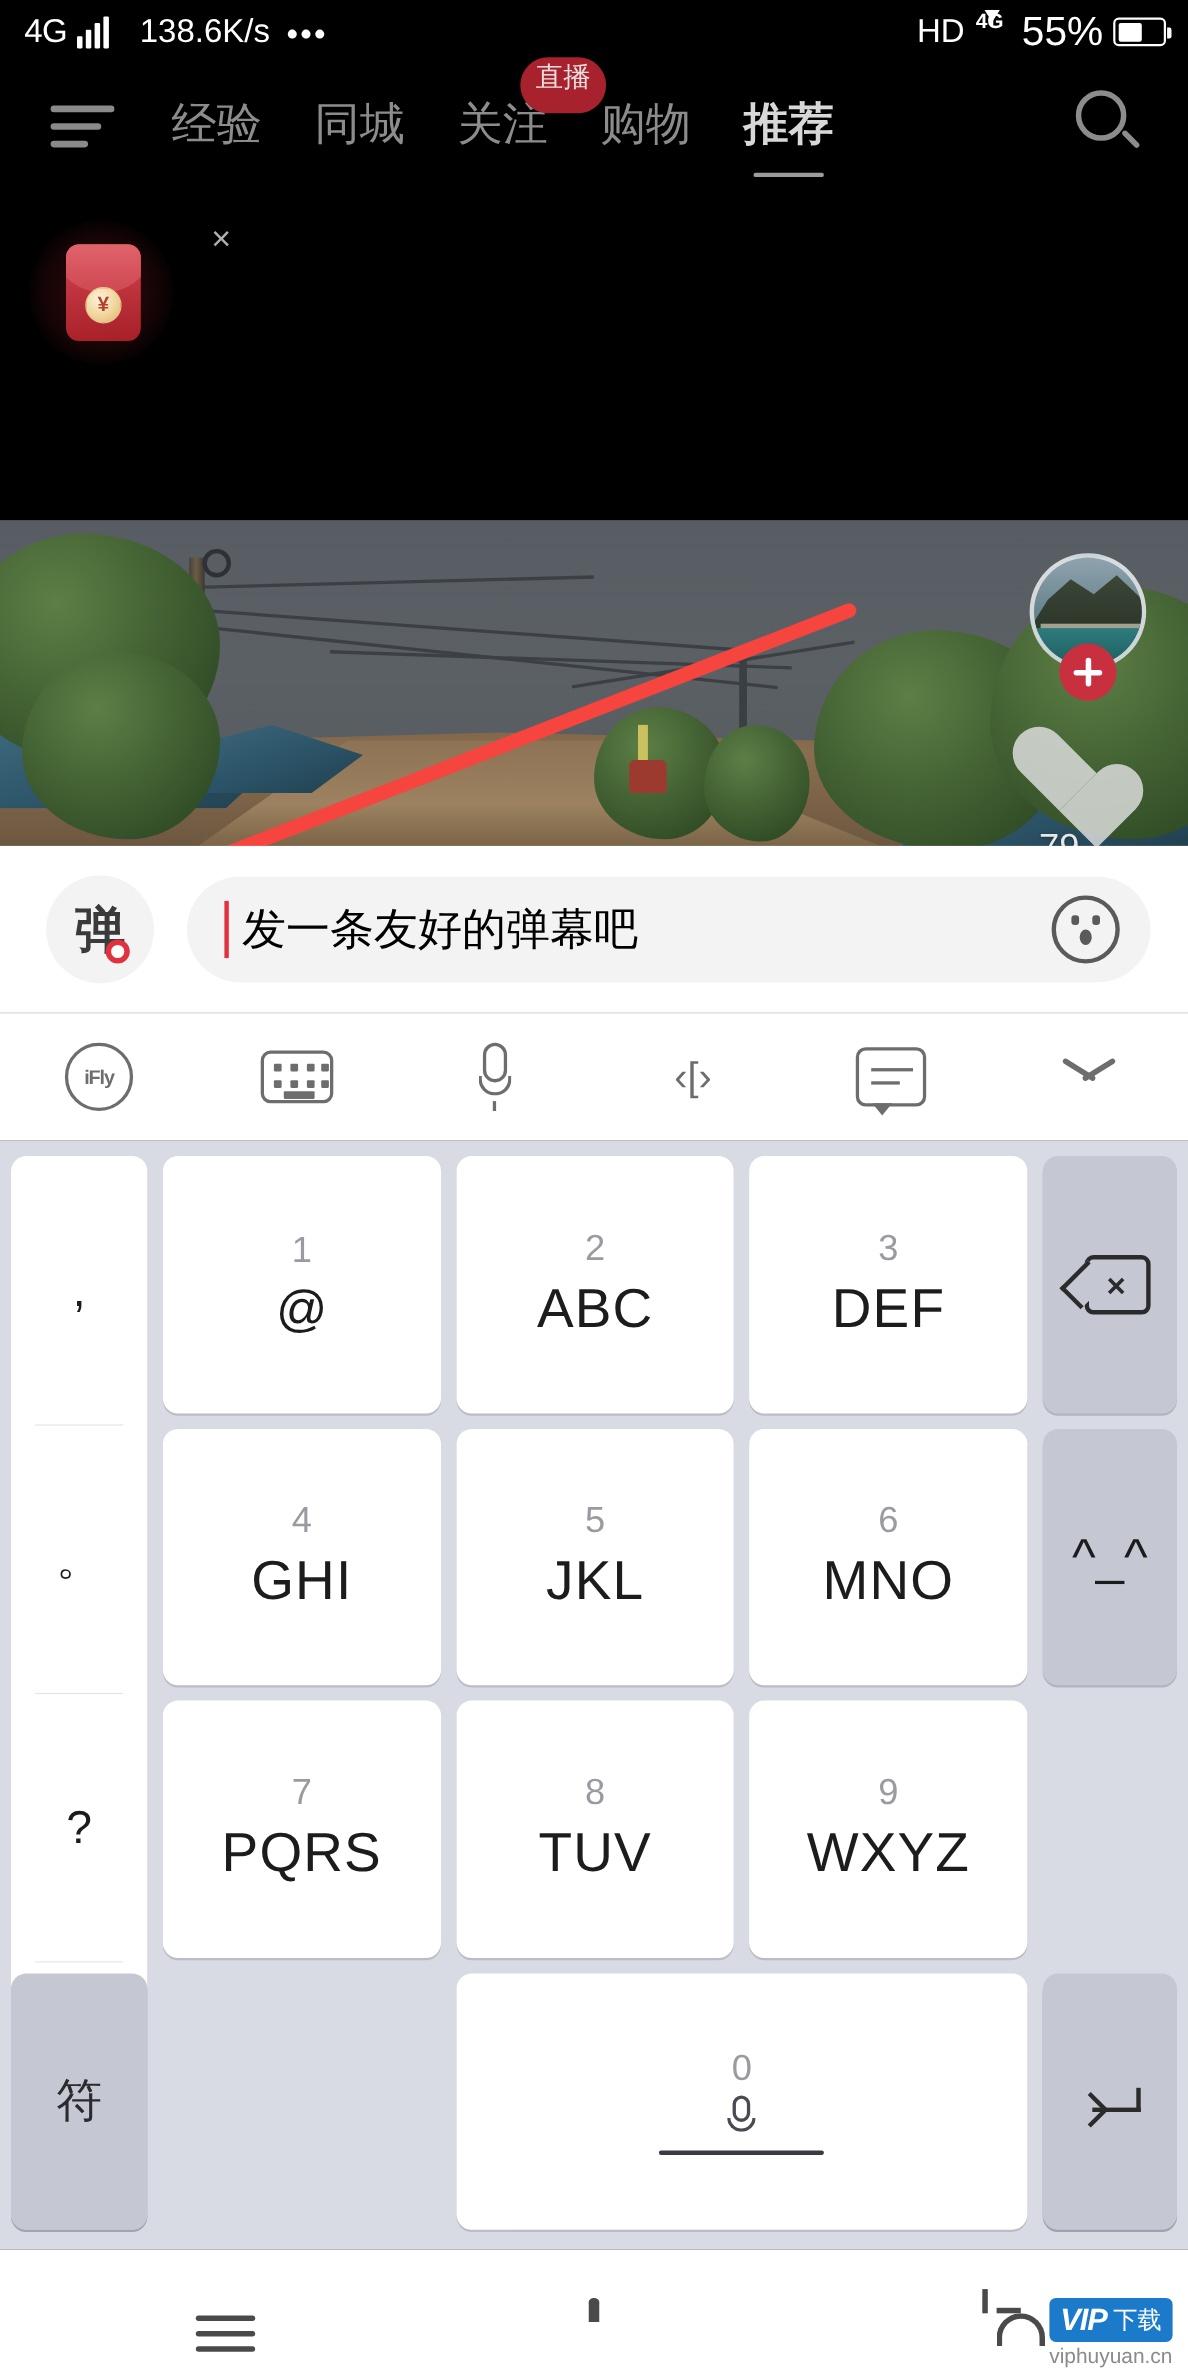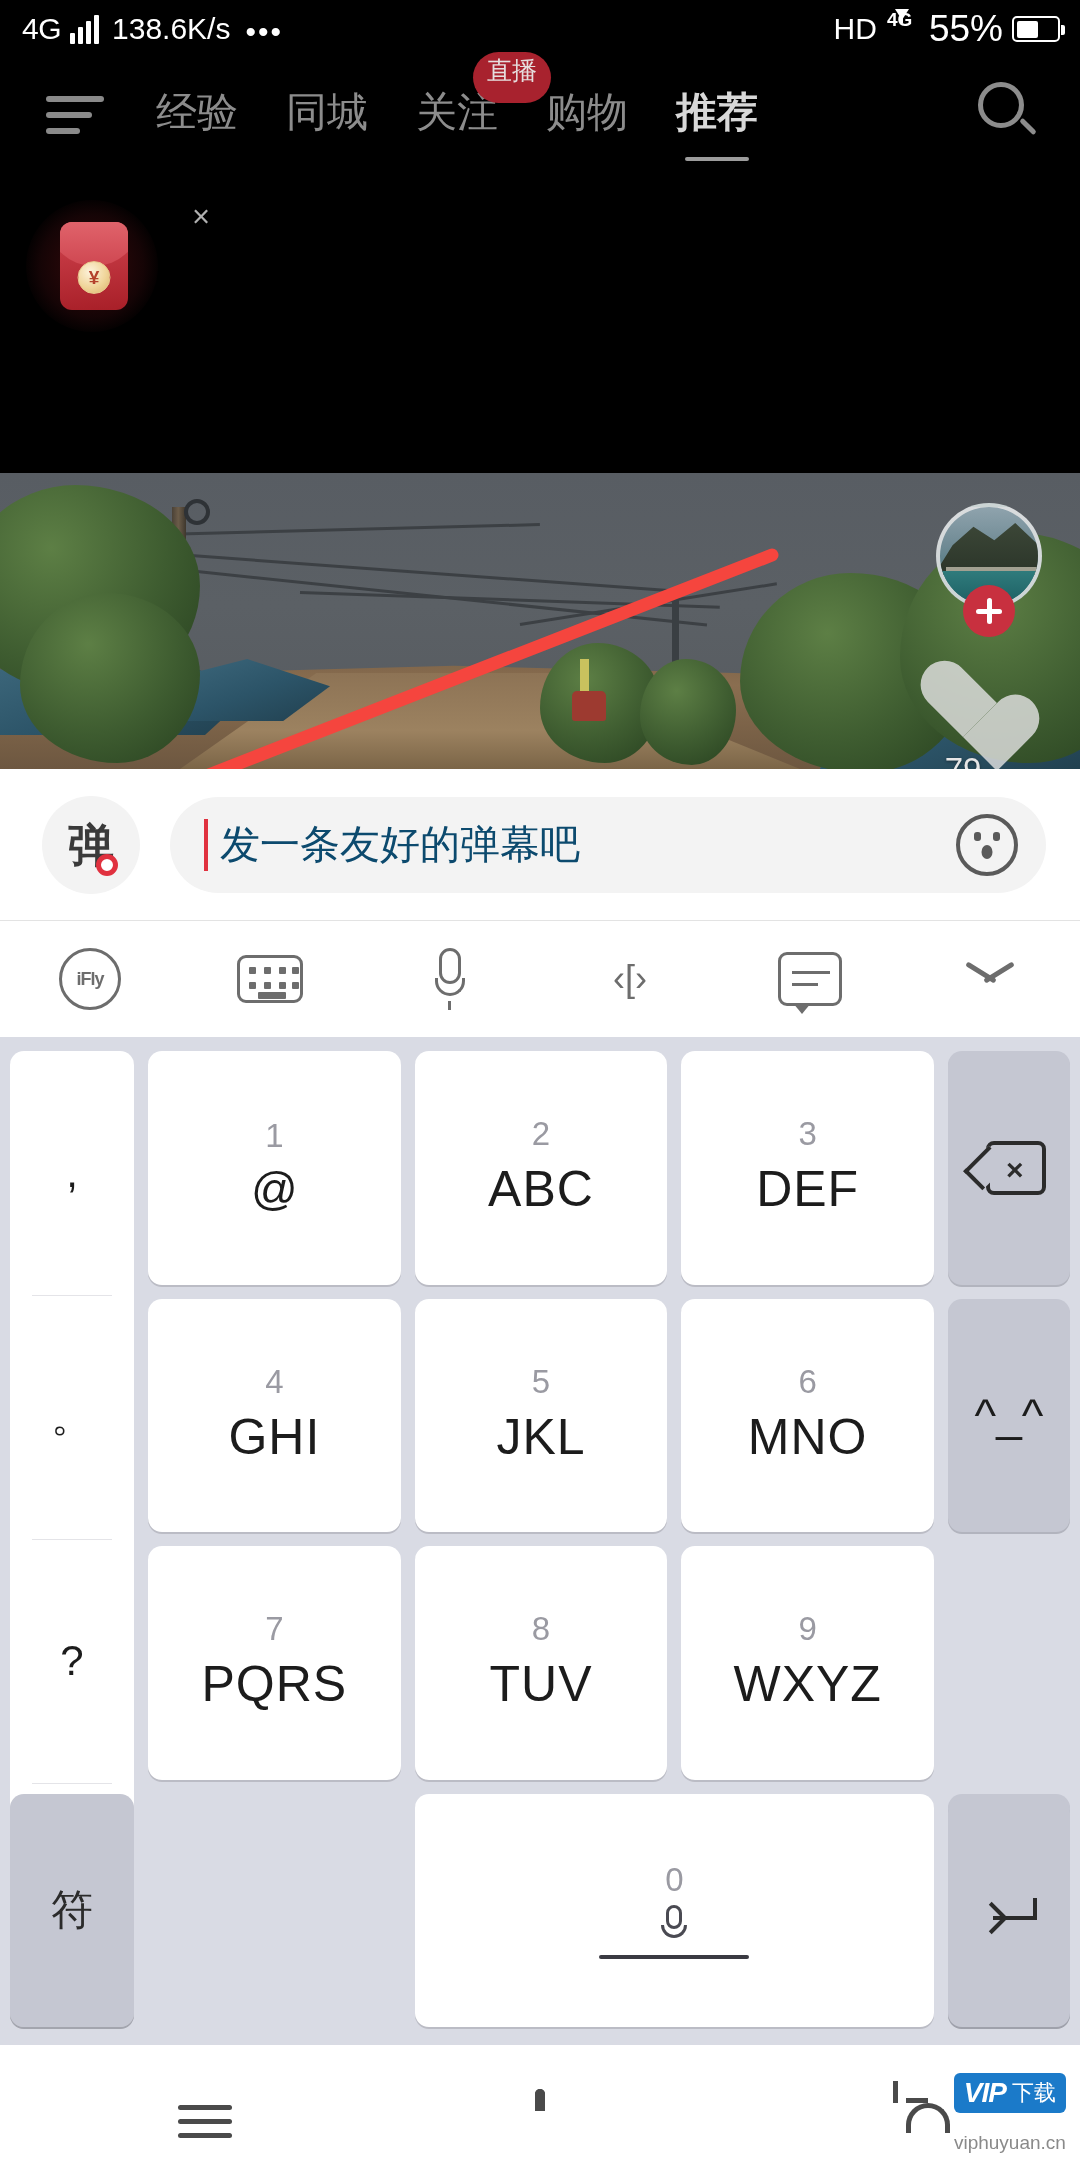--- a/index.html
+++ b/index.html
@@ -18,21 +18,21 @@
     display: flex; align-items: center;
   }
   .sb-left { display: flex; align-items: flex-end; gap: 9px; padding-left: 22px; }
   .sb-4g { font-size: 30px; font-weight: 500; line-height: 1; letter-spacing: -0.5px; }
   .sig-bars { display: flex; align-items: flex-end; gap: 3px; height: 28px; }
   .sig-bars i { width: 5px; background: #fff; border-radius: 1px; display: block; }
   .sig-bars i:nth-child(1) { height: 11px; }
   .sig-bars i:nth-child(2) { height: 17px; }
   .sig-bars i:nth-child(3) { height: 23px; }
   .sig-bars i:nth-child(4) { height: 29px; }
-  .sb-speed { font-size: 30px; line-height: 1; margin-left: 4px; }
+  .sb-speed { font-size: 30px; line-height: 1; margin-left: 19px; }
   .sb-dots { font-size: 30px; line-height: 0.8; letter-spacing: 2px; margin-left: 6px; }
   .sb-center {
     position: absolute; left: 0; right: 0; text-align: center;
     font-size: 31px; letter-spacing: 0.5px;
   }
   .sb-right {
     position: absolute; right: 20px; display: flex; align-items: center; gap: 9px;
   }
   .sb-hd { font-size: 30px; }
   .sb-vo { position: relative; width: 34px; height: 36px; }
@@ -255,21 +255,21 @@
   .dan-btn .ch { font-size: 46px; font-weight: 700; color: #3a3a3a; line-height: 1; }
   .dan-btn .dot {
     position: absolute; bottom: 18px; right: 22px; width: 22px; height: 22px;
     border: 5px solid #e0313f; border-radius: 50%; background: #fff;
   }
   .input-field {
     margin-left: 30px; flex: 1; height: 96px; background: #f3f3f3; border-radius: 48px;
     display: flex; align-items: center; padding: 0 34px; position: relative;
   }
   .caret { width: 4px; height: 52px; background: #e0313f; flex: none; }
-  .placeholder { margin-left: 12px; color: #0c4a6e; font-size: 40px; }
+  .placeholder { margin-left: 12px; color: #000000; font-size: 40px; }
   .emoji-btn {
     position: absolute; right: 28px; width: 62px; height: 62px; border-radius: 50%;
     border: 4px solid #5a5a5a;
   }
   .emoji-btn .e-eye {
     position: absolute; top: 14px; width: 7px; height: 9px; background: #5a5a5a; border-radius: 3px;
   }
   .emoji-btn .e-eye.l { left: 14px; }
   .emoji-btn .e-eye.r { right: 14px; }
   .emoji-btn .e-mouth {
@@ -371,21 +371,21 @@
   .nav-back .curve {
     position: absolute; top: 0; left: 4px; width: 44px; height: 30px;
     border: 5px solid #4a4a4a; border-bottom: none; border-radius: 22px 22px 0 0;
   }
   .nav-back .stem { position: absolute; bottom: 0; right: 4px; width: 5px; height: 22px; background: #4a4a4a; }
   .nav-back .hook { position: absolute; bottom: 0; left: 4px; width: 22px; height: 5px; background: #4a4a4a; }
 
   
   .watermark {
     position: absolute; right: 14px; bottom: 6px;
-    display: flex; flex-direction: column; align-items: center; gap: 16px;
+    display: flex; flex-direction: column; align-items: flex-start;
   }
   .wm-badge {
     background: #1b7ac9; color: #fff; border-radius: 6px;
     padding: 4px 10px; display: flex; align-items: center; gap: 6px;
   }
   .wm-vip { font-size: 28px; font-weight: 700; font-style: italic; letter-spacing: -1px; }
   .wm-dl { font-size: 22px; }
   .wm-url { color: #8a8a8a; font-size: 19px; margin-top: 3px; }
 </style>
 </head>

